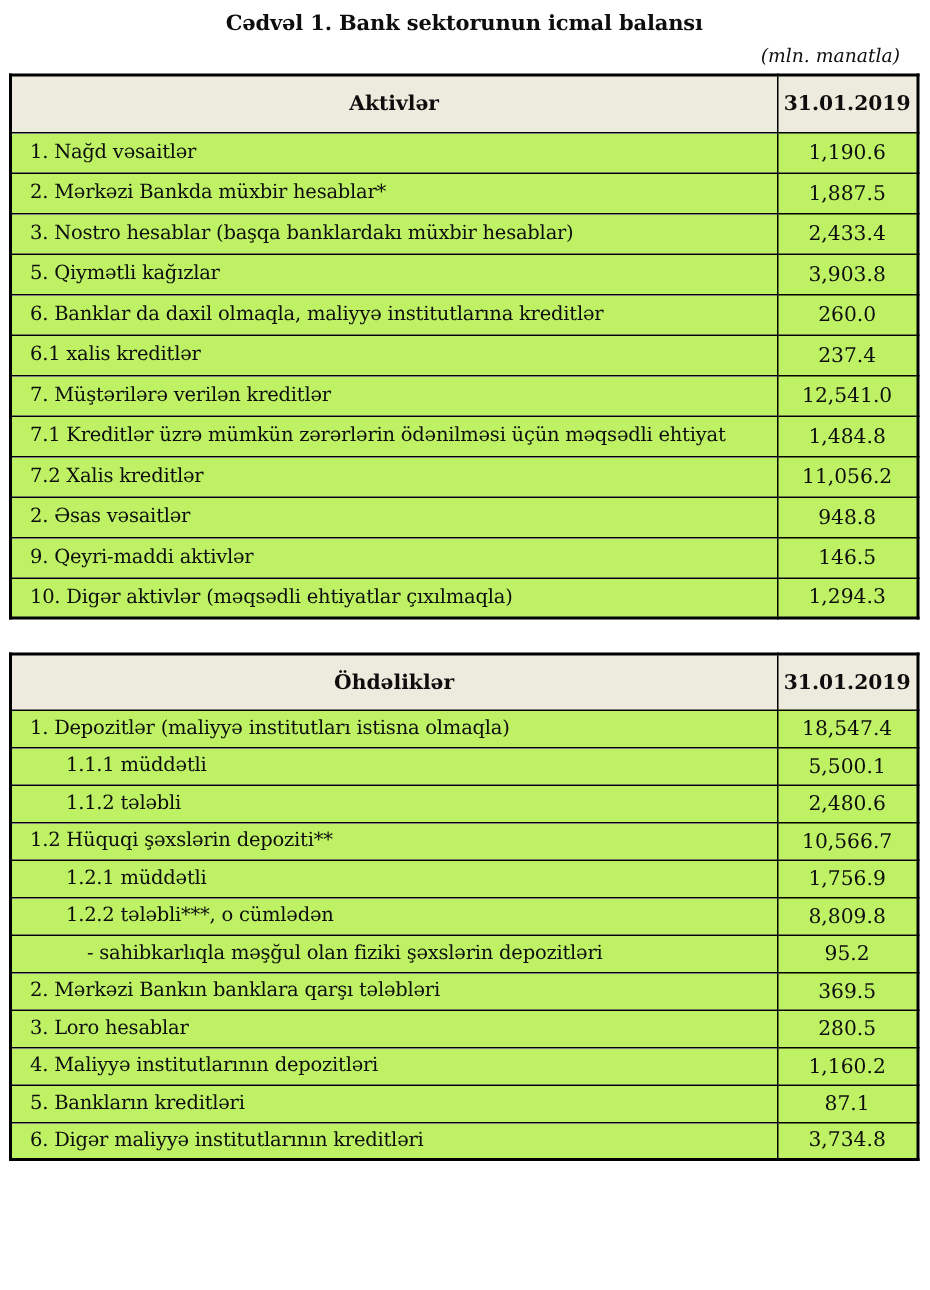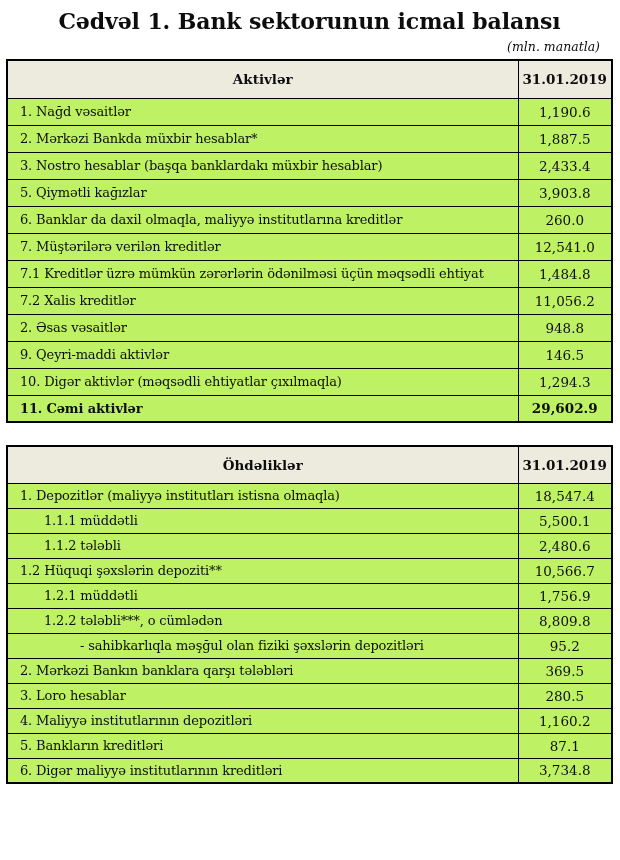--- a/index.html
+++ b/index.html
@@ -9,21 +9,21 @@
   }
   *{box-sizing:border-box;margin:0;padding:0;}
   html,body{width:620px;height:860px;overflow:hidden;background:#ffffff;}
   body{
     font-family:"DejaVu Serif","Liberation Serif",serif;
     color:var(--text);
     padding:6px 7px 0 6px;
   }
   .title{
     text-align:center;
-    font-size:22px;
+    font-size:14px;
     font-weight:bold;
     letter-spacing:-0.1px;
     margin-top:2px;
   }
   .unit-note{
     text-align:right;
     font-style:italic;
     font-size:12.5px;
     padding-right:13px;
     margin-top:5px;
@@ -58,21 +58,21 @@
   .col-value{width:94px;}
   .cell-label{
     text-align:left;
     padding-left:12px;
     padding-right:4px;
     letter-spacing:-0.15px;
     white-space:nowrap;
     overflow:hidden;
   }
   .cell-label.indent-1{padding-left:36px;}
-  .cell-label.indent-2{padding-left:72px;}
+  .cell-label.indent-2{padding-left:50px;}
   .cell-value{
     text-align:center;
     font-size:13.5px;
   }
   tr.bold td{font-weight:bold;}
   .table-gap{height:22px;}
 </style>
 </head>
 <body>
 
@@ -104,20 +104,24 @@
         </tr>
         <tr>
           <td class="cell-label indent-0">5. Qiymətli kağızlar</td>
           <td class="cell-value">3,903.8</td>
         </tr>
         <tr>
           <td class="cell-label indent-0">6. Banklar da daxil olmaqla, maliyyə institutlarına kreditlər</td>
           <td class="cell-value">260.0</td>
         </tr>
         <tr>
+          <td class="cell-label indent-0">6.1  xalis kreditlər</td>
+          <td class="cell-value">237.4</td>
+        </tr>
+        <tr>
           <td class="cell-label indent-0">7. Müştərilərə verilən kreditlər</td>
           <td class="cell-value">12,541.0</td>
         </tr>
         <tr>
           <td class="cell-label indent-0">7.1 Kreditlər üzrə mümkün zərərlərin ödənilməsi üçün məqsədli ehtiyat</td>
           <td class="cell-value">1,484.8</td>
         </tr>
         <tr>
           <td class="cell-label indent-0">7.2 Xalis kreditlər</td>
           <td class="cell-value">11,056.2</td>
@@ -126,24 +130,20 @@
           <td class="cell-label indent-0">2.  Əsas vəsaitlər</td>
           <td class="cell-value">948.8</td>
         </tr>
         <tr>
           <td class="cell-label indent-0">9. Qeyri-maddi aktivlər</td>
           <td class="cell-value">146.5</td>
         </tr>
         <tr>
           <td class="cell-label indent-0">10. Digər aktivlər (məqsədli ehtiyatlar çıxılmaqla)</td>
           <td class="cell-value">1,294.3</td>
-        </tr>
-        <tr class="bold">
-          <td class="cell-label indent-0">11. Cəmi aktivlər</td>
-          <td class="cell-value">29,602.9</td>
         </tr>
       </tbody>
   </table>
 
   <div class="table-gap"></div>
 
   <table class="balance-table t2">
     <thead>
       <tr>
         <th class="col-label">Öhdəliklər</th>

